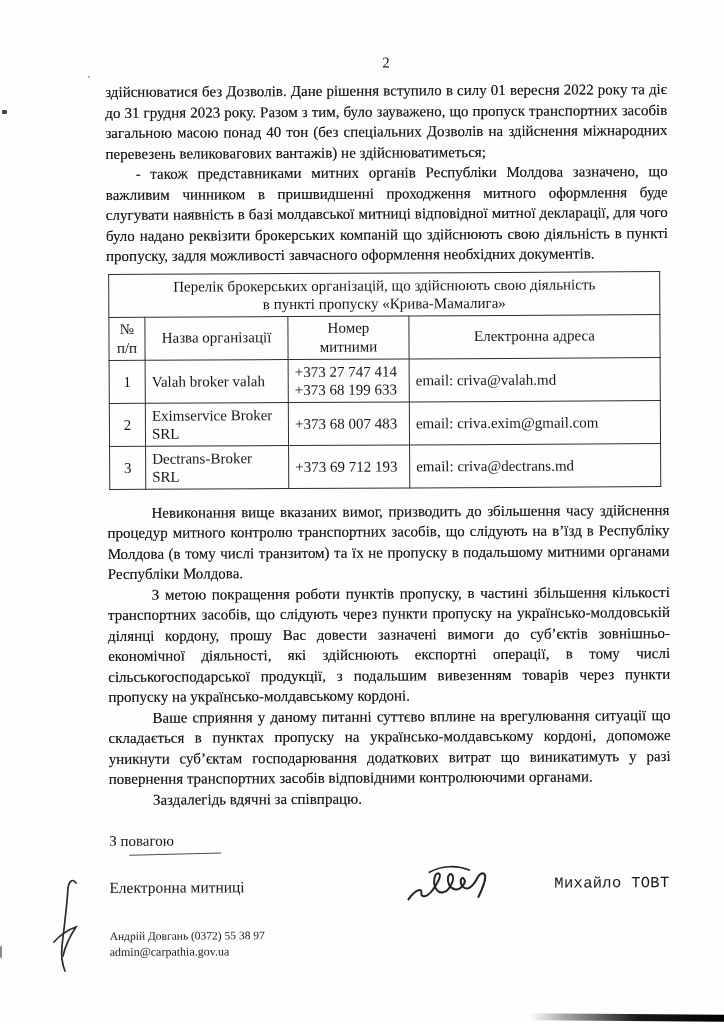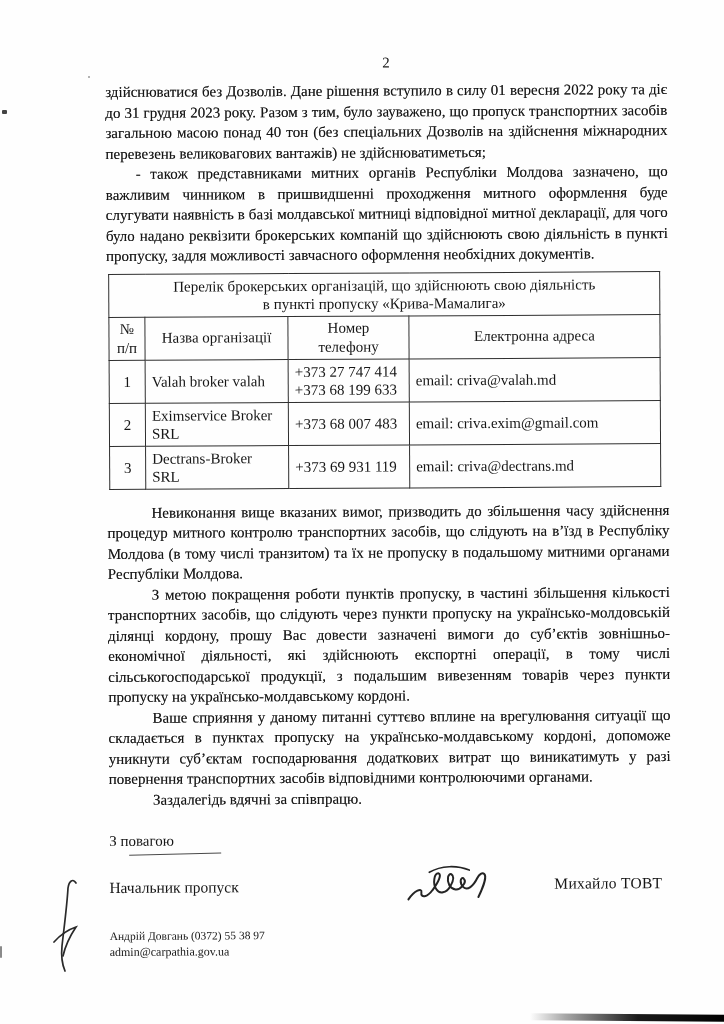--- a/index.html
+++ b/index.html
@@ -36,21 +36,21 @@
   td.num { text-align:center; padding:3px 2px; }
 
   .regards { margin-top:23px; font-size:15px; }
   .regards-line {
     width:92px; height:0; border-top:1.3px solid #4a4a4a;
     margin:4px 0 0 20px; transform:rotate(-1.2deg);
   }
   .sign-row { position:relative; height:48px; margin-top:14px; font-size:15.5px; }
   .position-title { position:absolute; left:0; top:10px; }
   .signature-wrap { position:absolute; left:292px; top:-6px; }
-  .signer { position:absolute; left:445px; top:8px; letter-spacing:0.3px; }
+  .signer { position:absolute; left:445px; top:8px; letter-spacing:0.3px;font-family:Liberation Mono, monospace; }
   .contact { margin-top:12px; font-size:12px; line-height:15.5px; }
   .contact .line1 { font-size:11.5px; }
 
   .pen-mark { position:absolute; left:42px; top:876px; }
   .bottom-bar {
     position:absolute; left:530px; top:1014px; width:196px; height:7px;
     background:linear-gradient(90deg, rgba(50,50,50,0) 0%, rgba(60,60,60,0.45) 18%, #1a1a1a 55%, #000 100%);
     transform:rotate(0.45deg);
   }
   .speck { position:absolute; background:#444; border-radius:1px; }
@@ -80,55 +80,55 @@
       <tbody>
         <tr>
           <td colspan="4" class="t-title preline">Перелік брокерських організацій, що здійснюють свою діяльність
 в пункті пропуску «Крива-Мамалига»</td>
         </tr>
         <tr>
           <th class="preline">№
 п/п</th>
           <th>Назва організації</th>
           <th class="preline">Номер
-телефону</th>
+митними</th>
           <th>Електронна адреса</th>
         </tr>
         <tr>
           <td class="num">1</td>
           <td>Valah broker valah</td>
           <td class="preline">+373 27 747 414
 +373 68 199 633</td>
           <td>email: criva@valah.md</td>
         </tr>
         <tr>
           <td class="num">2</td>
           <td>Eximservice Broker SRL</td>
           <td class="preline">+373 68 007 483</td>
           <td>email: criva.exim@gmail.com</td>
         </tr>
         <tr>
           <td class="num">3</td>
           <td>Dectrans-Broker SRL</td>
-          <td class="preline">+373 69 931 119</td>
+          <td class="preline">+373 69 712 193</td>
           <td>email: criva@dectrans.md</td>
         </tr>
       </tbody>
     </table>
 
     <p class="para indent">Невиконання вище вказаних вимог, призводить до збільшення часу здійснення процедур митного контролю транспортних засобів, що слідують на в’їзд в Республіку Молдова (в тому числі транзитом) та їх не пропуску в подальшому митними органами Республіки Молдова.</p>
     <p class="para indent">З метою покращення роботи пунктів пропуску, в частині збільшення кількості транспортних засобів, що слідують через пункти пропуску на українсько-молдовській ділянці кордону, прошу Вас довести зазначені вимоги до суб’єктів зовнішньо-економічної діяльності, які здійснюють експортні операції, в тому числі сільськогосподарської продукції, з подальшим вивезенням товарів через пункти пропуску на українсько-молдавському кордоні.</p>
     <p class="para indent">Ваше сприяння у даному питанні суттєво вплине на врегулювання ситуації що складається в пунктах пропуску на українсько-молдавському кордоні, допоможе уникнути суб’єктам господарювання додаткових витрат що виникатимуть у разі повернення транспортних засобів відповідними контролюючими органами.</p>
     <p class="para indent">Заздалегідь вдячні за співпрацю.</p>
 
     <div class="regards">З повагою</div>
     <div class="regards-line"></div>
 
     <div class="sign-row">
-      <span class="position-title">Начальник пропуск</span>
+      <span class="position-title">Електронна митниці</span>
       <span class="signature-wrap">
         <svg width="100" height="52" viewBox="0 0 100 52">
           <g fill="none" stroke="#242424" stroke-width="2" stroke-linecap="round">
             <path d="M7 38 C13 29 21 26 20 31 C19 37 26 36 31 29 C37 21 41 13 37 12 C33 12 31 22 35 28 C38 33 45 32 49 25 C52 20 53 15 50 13 C47 12 45 18 48 24 C51 29 57 30 61 25 C64 22 64 19 62 17 C59 16 58 22 62 26 C66 30 72 25 76 17 C78 13 81 11 83 13 C86 16 80 30 77 36"></path>
             <path d="M28 11 C40 4 56 4 68 9" stroke-width="1.6"></path>
           </g>
         </svg>
       </span>
       <span class="signer">Михайло ТОВТ</span>
     </div>

